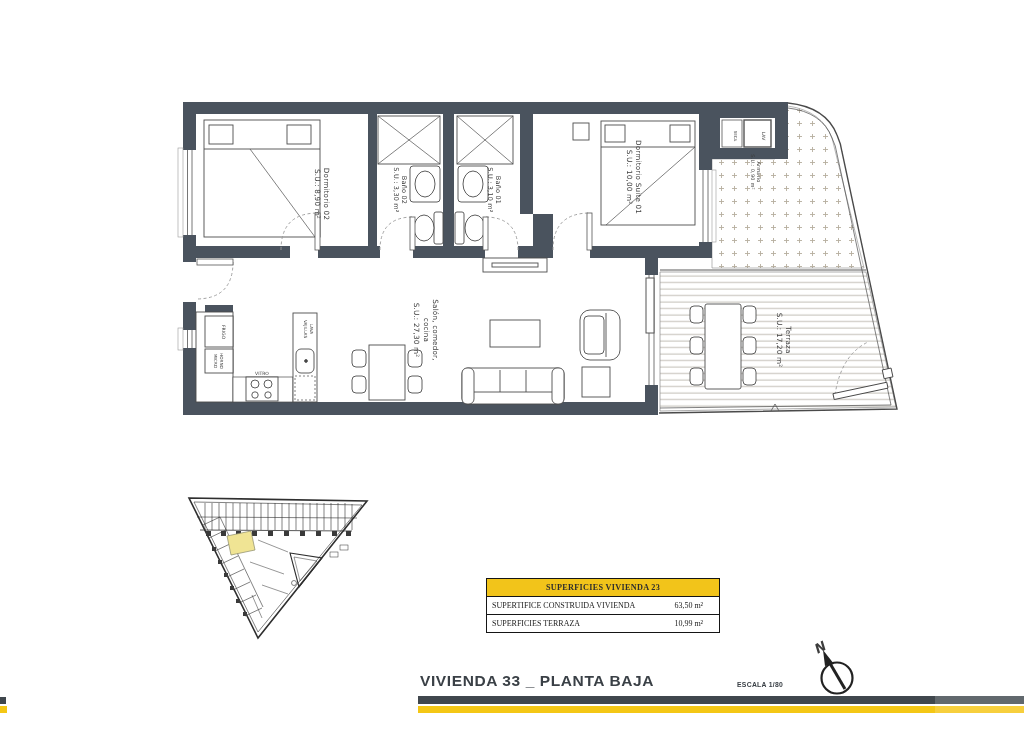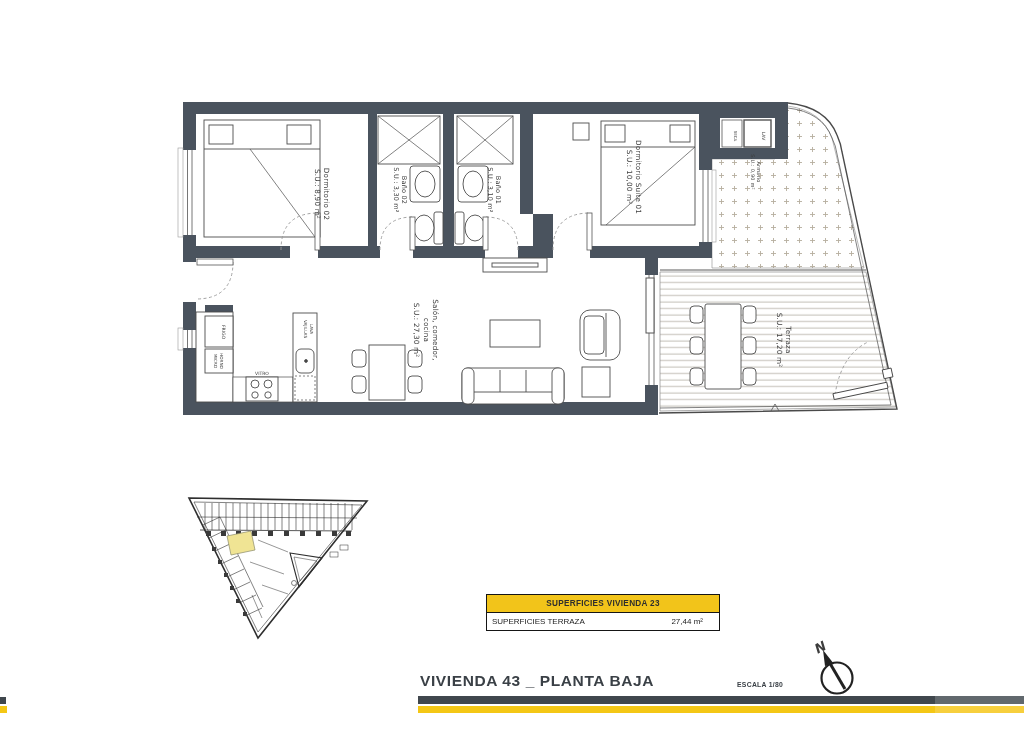--- a/index.html
+++ b/index.html
@@ -2,21 +2,21 @@
 <html><head>
 <meta charset="utf-8">
 <style>
   html,body{margin:0;padding:0;background:#e8e8e8;}
   #page{position:relative;width:1024px;height:732px;background:#ffffff;overflow:hidden;
         font-family:"Liberation Sans",sans-serif;}
   .abs{position:absolute;}
   svg text{font-family:"DejaVu Sans",sans-serif;fill:#3d3d3d;}
   #title{left:420px;top:672px;font-size:15.5px;font-weight:bold;color:#3a4046;letter-spacing:.6px;}
   #scale{left:737px;top:681px;font-size:6.8px;font-weight:bold;color:#3a4046;letter-spacing:.3px;}
-  #surfaces{left:486px;top:578px;width:232px;border:1.6px solid #151515;background:#fff;font-family:Liberation Sans, sans-serif;margin-top:16px;}
+  #surfaces{left:486px;top:578px;width:232px;border:1.6px solid #151515;background:#fff;font-family:Liberation Serif, serif;}
   #surfaces .hdr{background:#f2c41a;border-bottom:1.6px solid #151515;height:17px;line-height:17px;
         text-align:center;font-size:8.2px;font-weight:bold;color:#2e2e2e;letter-spacing:.3px;}
   #surfaces .row{position:relative;height:17px;line-height:17px;font-size:8px;color:#222;}
   #surfaces .row.first{border-bottom:1.4px solid #151515;}
   #surfaces .row .lbl{padding-left:5px;}
   #surfaces .row .val{position:absolute;right:16px;top:0;}
   .bar{position:absolute;height:8px;}
 </style>
 </head>
 <body>
@@ -365,27 +365,31 @@
         <rect x="340" y="545" width="8" height="5"></rect>
         <line x1="252" y1="595" x2="262" y2="618"></line>
       </g>
     </g>
 
     <polygon points="227,536 251,531 255,550 231,555" fill="#f0e494" stroke="#8a8a6a" stroke-width="0.7"></polygon>
   </svg>
 
   <div id="surfaces" class="abs">
     <div class="hdr">SUPERFICIES VIVIENDA 23</div>
+    <div class="row first">
+      <span class="lbl">SUPERTIFICE CONSTRUIDA VIVIENDA</span>
+      <span class="val">63,50 m²</span>
+    </div>
     <div class="row">
       <span class="lbl">SUPERFICIES TERRAZA</span>
-      <span class="val">27,44 m²</span>
+      <span class="val">10,99 m²</span>
     </div>
   </div>
 
-  <div id="title" class="abs">VIVIENDA 43 _ PLANTA BAJA</div>
+  <div id="title" class="abs">VIVIENDA 33 _ PLANTA BAJA</div>
   <div id="scale" class="abs">ESCALA 1/80</div>
 
   <svg class="abs" style="left:795px;top:634px" width="75" height="72" viewBox="795 634 75 72">
     <circle cx="837" cy="678" r="15.5" fill="none" stroke="#222" stroke-width="2.2"></circle>
     <line x1="845" y1="689" x2="828" y2="660" stroke="#222" stroke-width="3"></line>
     <polygon points="823,650 834,664 825,666" fill="#222"></polygon>
     <text x="815" y="653" font-size="13" font-weight="bold" font-style="italic" fill="#222" transform="rotate(-28 818 648)">N</text>
   </svg>
 
   <div class="bar" style="left:418px;top:696px;width:517px;background:#40474d;"></div>

